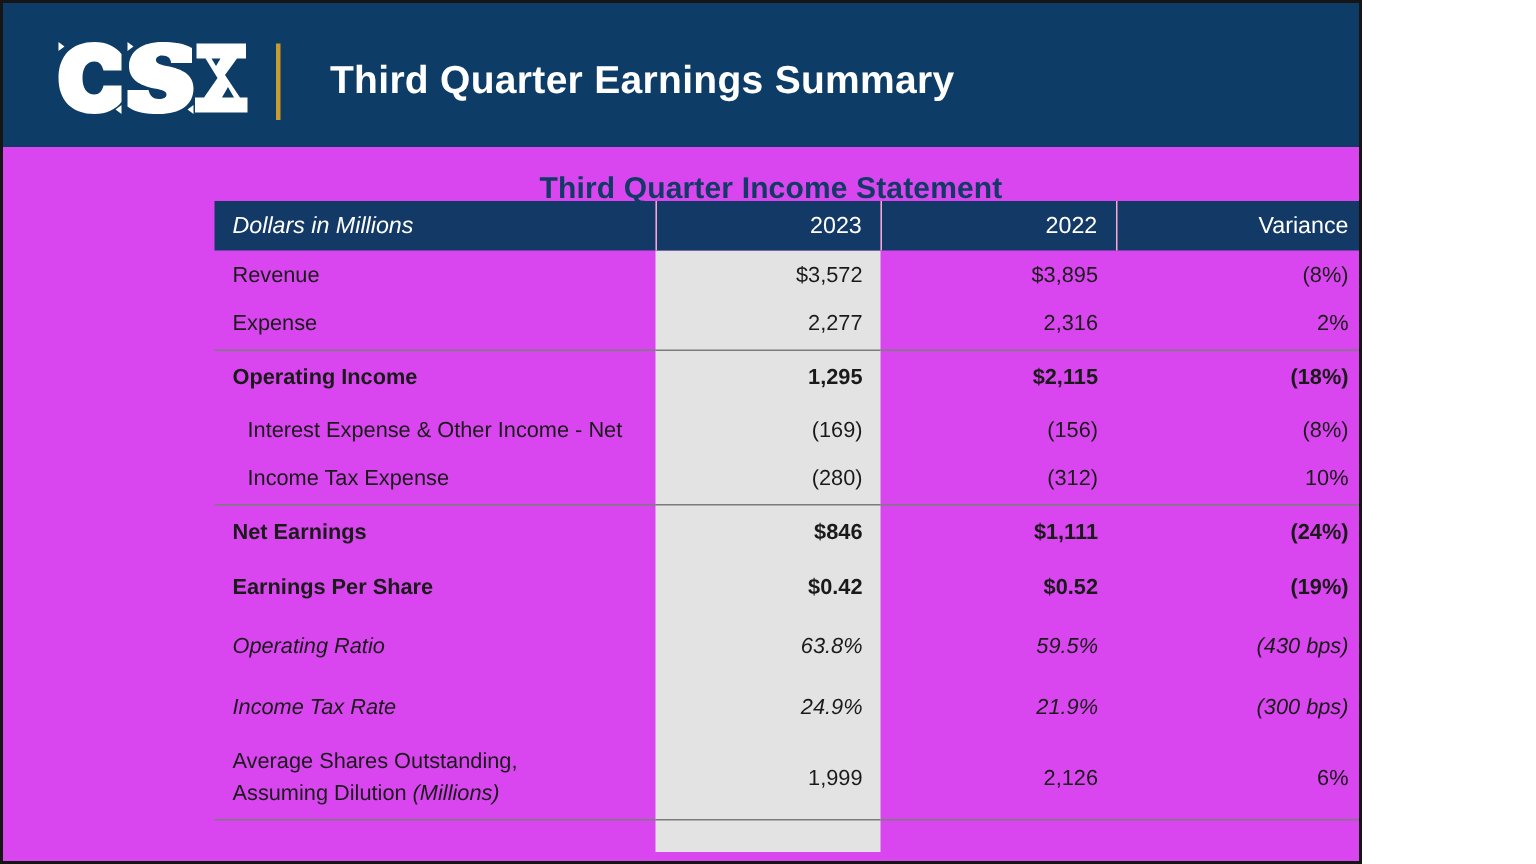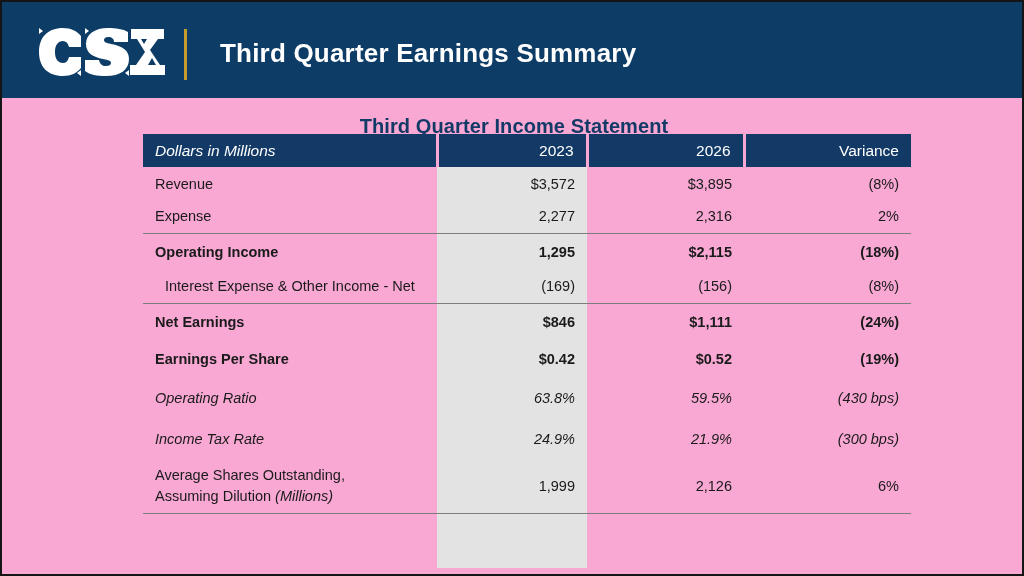--- a/index.html
+++ b/index.html
@@ -2,23 +2,23 @@
 <html><head>
 <meta charset="utf-8">
 <style>
   html, body {
     margin: 0;
     padding: 0;
     background: #ffffff;
   }
   #slide {
     position: relative;
-    width: 1024px;
+    width: 908px;
     height: 576px;
-    background: #f9a8d4;
+    background: #d946ef;
     box-sizing: border-box;
     border: 2px solid #151515;
     overflow: hidden;
     font-family: "Liberation Sans", sans-serif;
   }
 
   
   #header-band {
     position: absolute;
     left: 0;
@@ -121,21 +121,21 @@
     vertical-align: middle;
     box-sizing: border-box;
   }
   thead th.h-label {
     text-align: left;
     font-style: italic;
     padding-left: 12px;
   }
   thead th.h-num {
     text-align: right;
-    border-left: 3px solid #f9a8d4;
+    border-left: 1px solid #f9a8d4;
   }
 
   tbody td {
     font-size: 14.5px;
     color: #1a1a1a;
     padding: 0 12px;
     vertical-align: middle;
     box-sizing: border-box;
     background: transparent;
   }
@@ -194,21 +194,21 @@
       <colgroup>
         <col class="c-label">
           <col class="c-2023">
           <col class="c-2022">
           <col class="c-var">
       </colgroup>
       <thead>
         <tr>
           <th class="h-label">Dollars in Millions</th>
           <th class="h-num">2023</th>
-          <th class="h-num">2026</th>
+          <th class="h-num">2022</th>
           <th class="h-num">Variance</th>
         </tr>
       </thead>
       <tbody>
 
         <tr class="r-std">
           <td class="lbl">Revenue</td>
           <td class="num">$3,572</td>
           <td class="num">$3,895</td>
           <td class="num">(8%)</td>
@@ -228,20 +228,26 @@
           <td class="num">(18%)</td>
         </tr>
 
         <tr class="r-std indent">
           <td class="lbl">Interest Expense &amp; Other Income - Net</td>
           <td class="num">(169)</td>
           <td class="num">(156)</td>
           <td class="num">(8%)</td>
         </tr>
 
+        <tr class="r-std indent">
+          <td class="lbl">Income Tax Expense</td>
+          <td class="num">(280)</td>
+          <td class="num">(312)</td>
+          <td class="num">10%</td>
+        </tr>
 
         <tr class="r-total rule-top">
           <td class="lbl">Net Earnings</td>
           <td class="num">$846</td>
           <td class="num">$1,111</td>
           <td class="num">(24%)</td>
         </tr>
 
         <tr class="r-total">
           <td class="lbl">Earnings Per Share</td>

